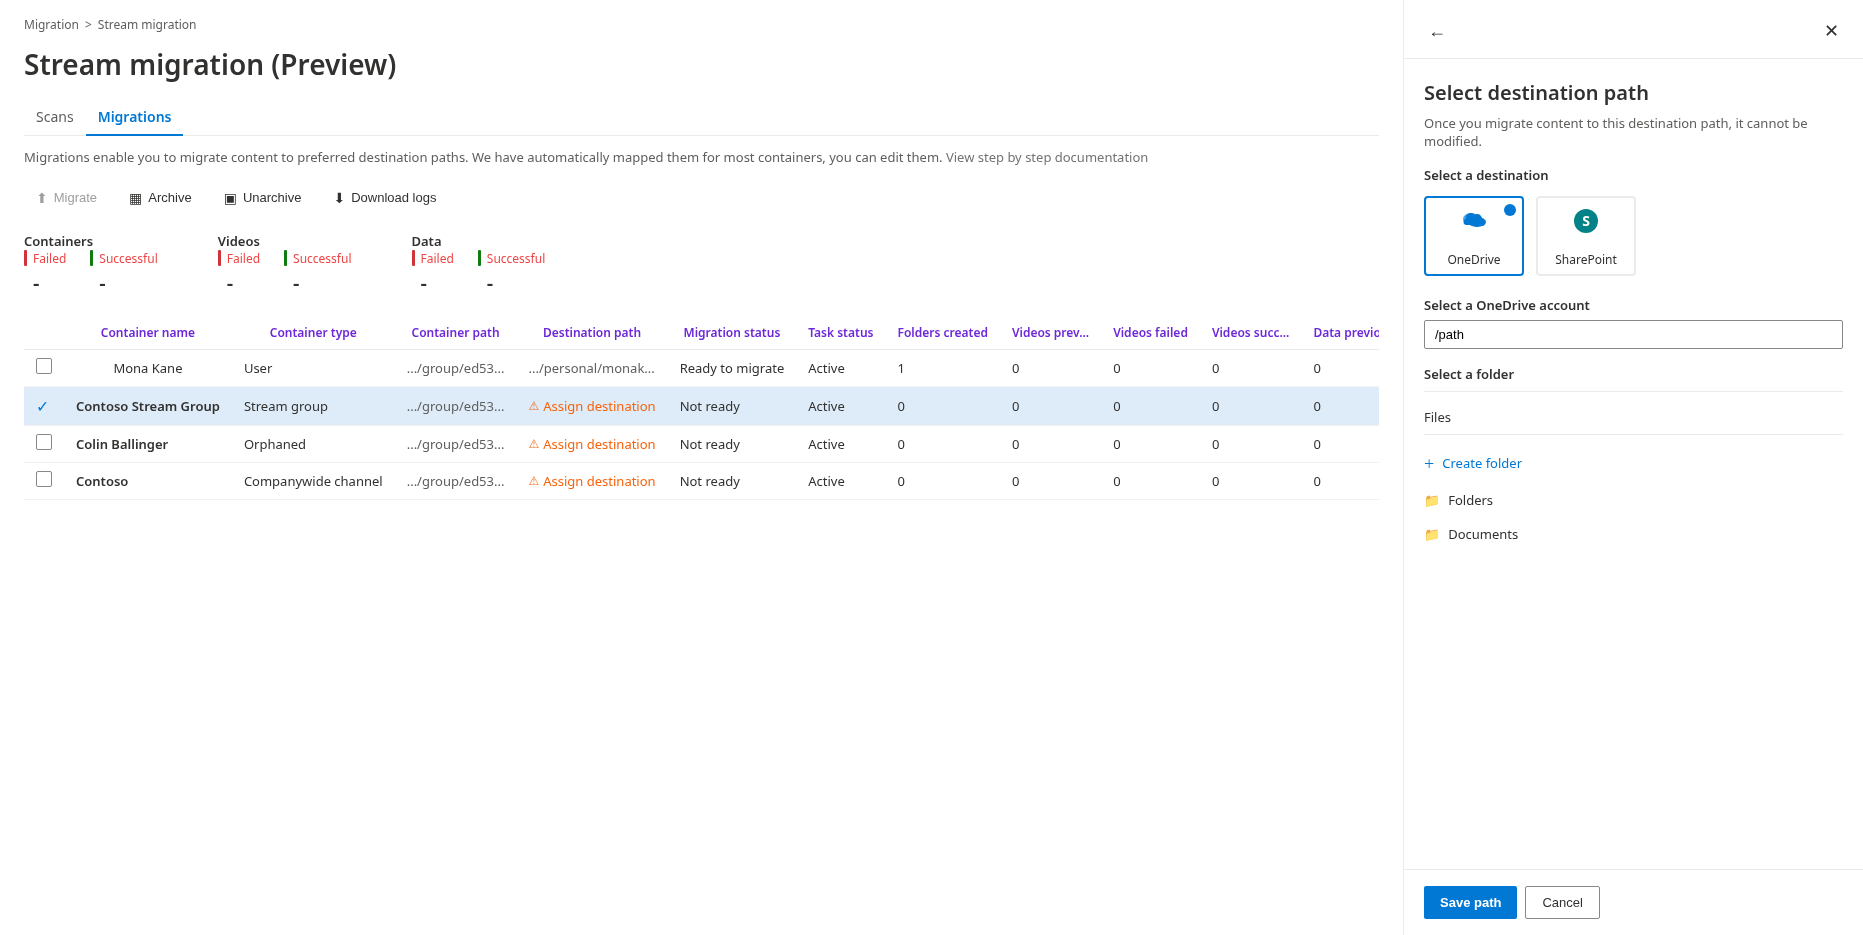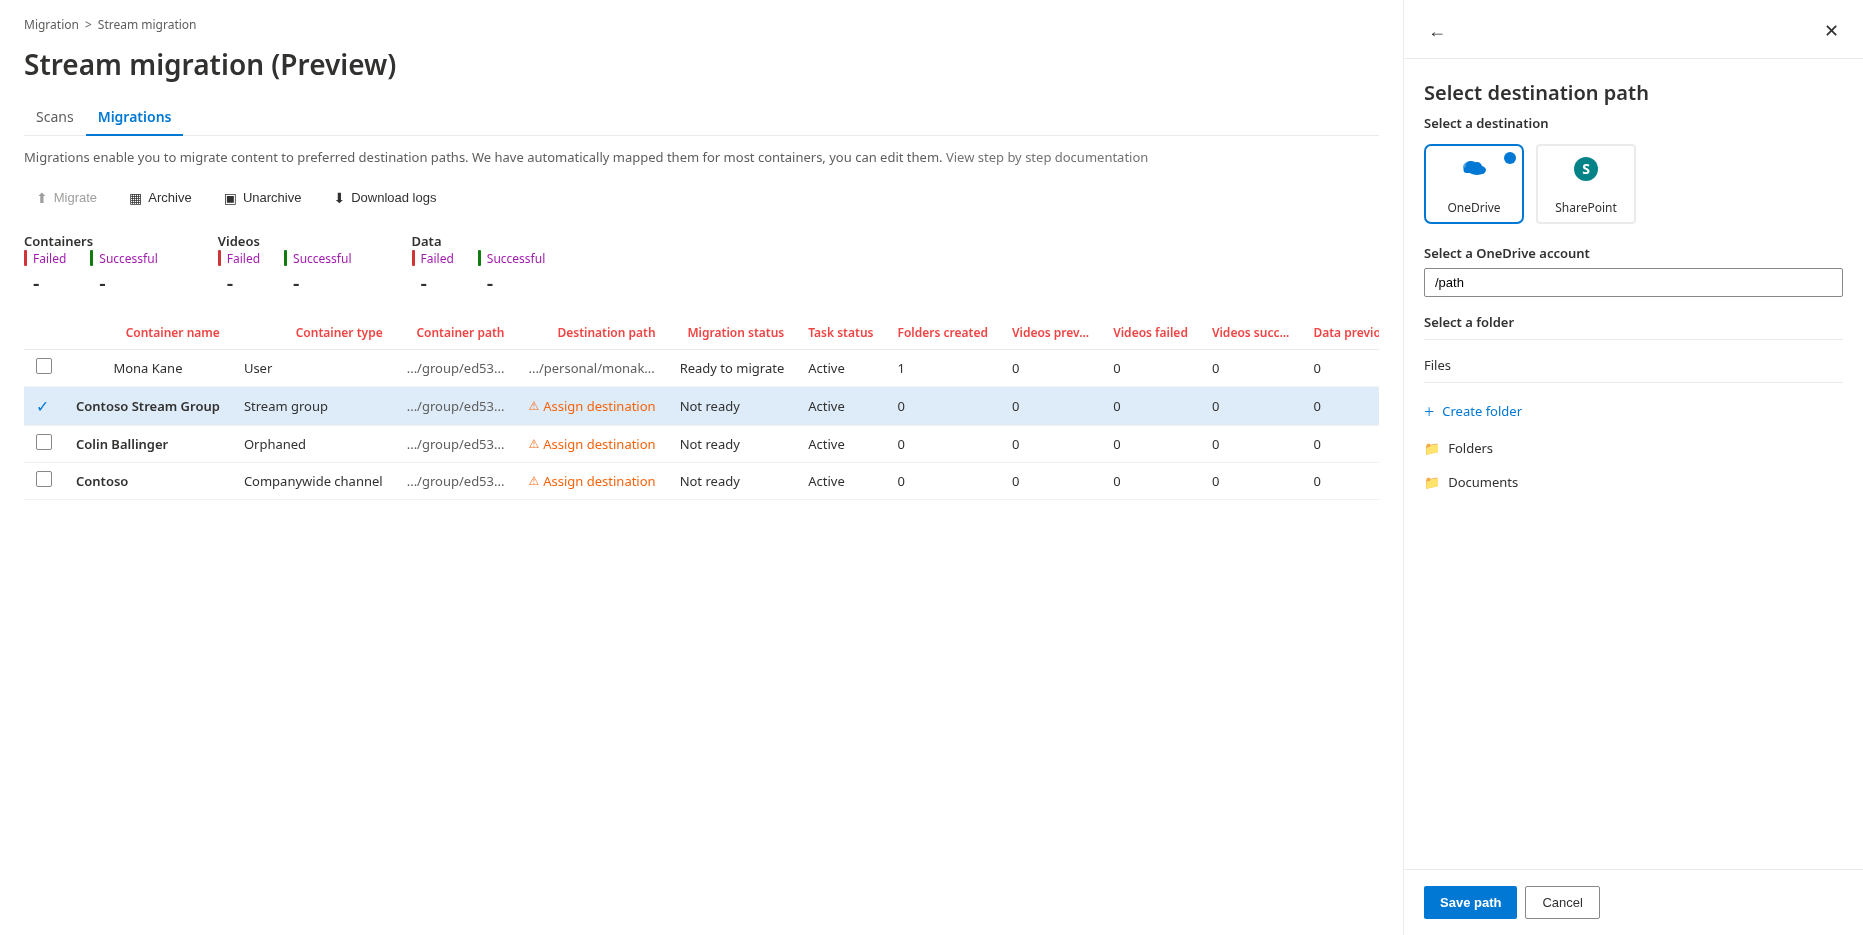--- a/index.html
+++ b/index.html
@@ -23,21 +23,21 @@
     
     .toolbar { display: flex; align-items: center; gap: 8px; margin-bottom: 20px; }
     .toolbar-btn { display: flex; align-items: center; gap: 6px; padding: 6px 12px; border: none; background: transparent; cursor: pointer; font-size: 13px; color: #323130; border-radius: 2px; }
     .toolbar-btn.disabled { color: #a19f9d; cursor: default; }
     .toolbar-btn .icon { font-size: 14px; }
 
     
     .table-container { overflow-x: auto; }
     table { width: 100%; border-collapse: collapse; font-size: 13px; }
     thead tr { border-bottom: 1px solid #edebe9; }
-    th { padding: 8px 12px; text-align: right; font-weight: 600; color: #ef4444; white-space: nowrap; font-size: 12px; }
+    th { padding: 8px 12px; text-align: center; font-weight: 600; color: #6d28d9; white-space: nowrap; font-size: 12px; }
     td { padding: 8px 12px; color: #323130; white-space: nowrap; border-bottom: 1px solid #f3f2f1; }
     tr.selected td { background: #deecf9; }
     .checkbox-col { width: 32px; }
     .check-icon { color: #0078d4; font-size: 16px; }
     .assign-dest { color: #f7630c; display: flex; align-items: center; gap: 4px; }
     .assign-dest-icon { font-size: 12px; }
 
     
     .right-panel { width: 460px; border-left: 1px solid #edebe9; display: flex; flex-direction: column; background: #fff; position: relative; }
     .panel-header { padding: 16px 20px 12px; display: flex; align-items: center; justify-content: space-between; border-bottom: 1px solid #edebe9; }
@@ -46,21 +46,21 @@
     .panel-title { padding: 20px 20px 8px; font-size: 20px; font-weight: 600; }
     .panel-subtitle { padding: 0 20px 16px; font-size: 13px; color: #605e5c; line-height: 1.4; }
 
     .panel-body { padding: 0 20px; flex: 1; overflow-y: auto; }
 
     .section-label { font-size: 13px; font-weight: 600; color: #323130; margin-bottom: 12px; }
 
     
     .dest-cards { display: flex; gap: 12px; margin-bottom: 20px; }
     .dest-card { width: 100px; height: 80px; border: 2px solid #edebe9; border-radius: 4px; display: flex; flex-direction: column; align-items: center; justify-content: center; gap: 6px; cursor: pointer; position: relative; }
-    .dest-card.selected { border-color: #0078d4; border-radius: 7px; }
+    .dest-card.selected { border-color: #0078d4; }
     .dest-card-radio { position: absolute; top: 6px; right: 6px; width: 12px; height: 12px; border-radius: 50%; background: #0078d4; display: none; }
     .dest-card.selected .dest-card-radio { display: block; }
     .dest-card-icon { font-size: 28px; }
     .dest-card-label { font-size: 12px; color: #323130; }
 
     .onedrive-icon { color: #0078d4; }
     .sharepoint-icon { color: #038387; }
 
     .input-label { font-size: 13px; font-weight: 600; color: #323130; margin-bottom: 6px; margin-top: 16px; }
     .path-input { width: 100%; border: 1px solid #8a8886; padding: 6px 10px; font-size: 13px; border-radius: 2px; outline: none; }
@@ -74,21 +74,21 @@
 
     .panel-footer { padding: 16px 20px; border-top: 1px solid #edebe9; display: flex; gap: 8px; margin-top: auto; }
     .btn-primary { background: #0078d4; color: #fff; border: none; padding: 8px 16px; font-size: 13px; border-radius: 2px; cursor: pointer; font-weight: 600; }
     .btn-secondary { background: #fff; color: #323130; border: 1px solid #8a8886; padding: 8px 16px; font-size: 13px; border-radius: 2px; cursor: pointer; }
 
     .stats-wrapper { display: flex; gap: 60px; margin-bottom: 20px; }
     .stat-group { }
     .stat-group-title { font-weight: 600; font-size: 13px; }
     .stat-items { display: flex; gap: 24px; }
     .stat-cell { display: flex; flex-direction: column; gap: 2px; }
-    .stat-indicator { display: flex; align-items: center; gap: 6px; font-size: 12px; color: #a21caf; }
+    .stat-indicator { display: flex; align-items: center; gap: 6px; font-size: 12px; color: #ef4444; }
     .bar-indicator { width: 3px; height: 16px; border-radius: 1px; }
     .bar-red { background: #d13438; }
     .bar-green { background: #107c10; }
     .stat-num { font-size: 20px; font-weight: 600; color: #323130; padding-left: 9px; }
   </style>
 </head>
 <body>
 
 <div class="main-content">
 
@@ -277,20 +277,21 @@
 
 </div>
 
 <div class="right-panel">
   <div class="panel-header">
     <button class="panel-back">←</button>
     <button class="panel-close">✕</button>
   </div>
 
   <div class="panel-title">Select destination path</div>
+  <div class="panel-subtitle">Once you migrate content to this destination path, it cannot be modified.</div>
 
   <div class="panel-body">
 
     <div class="section-label">Select a destination</div>
 
     <div class="dest-cards">
       <div class="dest-card selected">
         <div class="dest-card-radio"></div>
         <div class="dest-card-icon onedrive-icon">
           <svg width="32" height="32" viewBox="0 0 32 32" fill="none">

